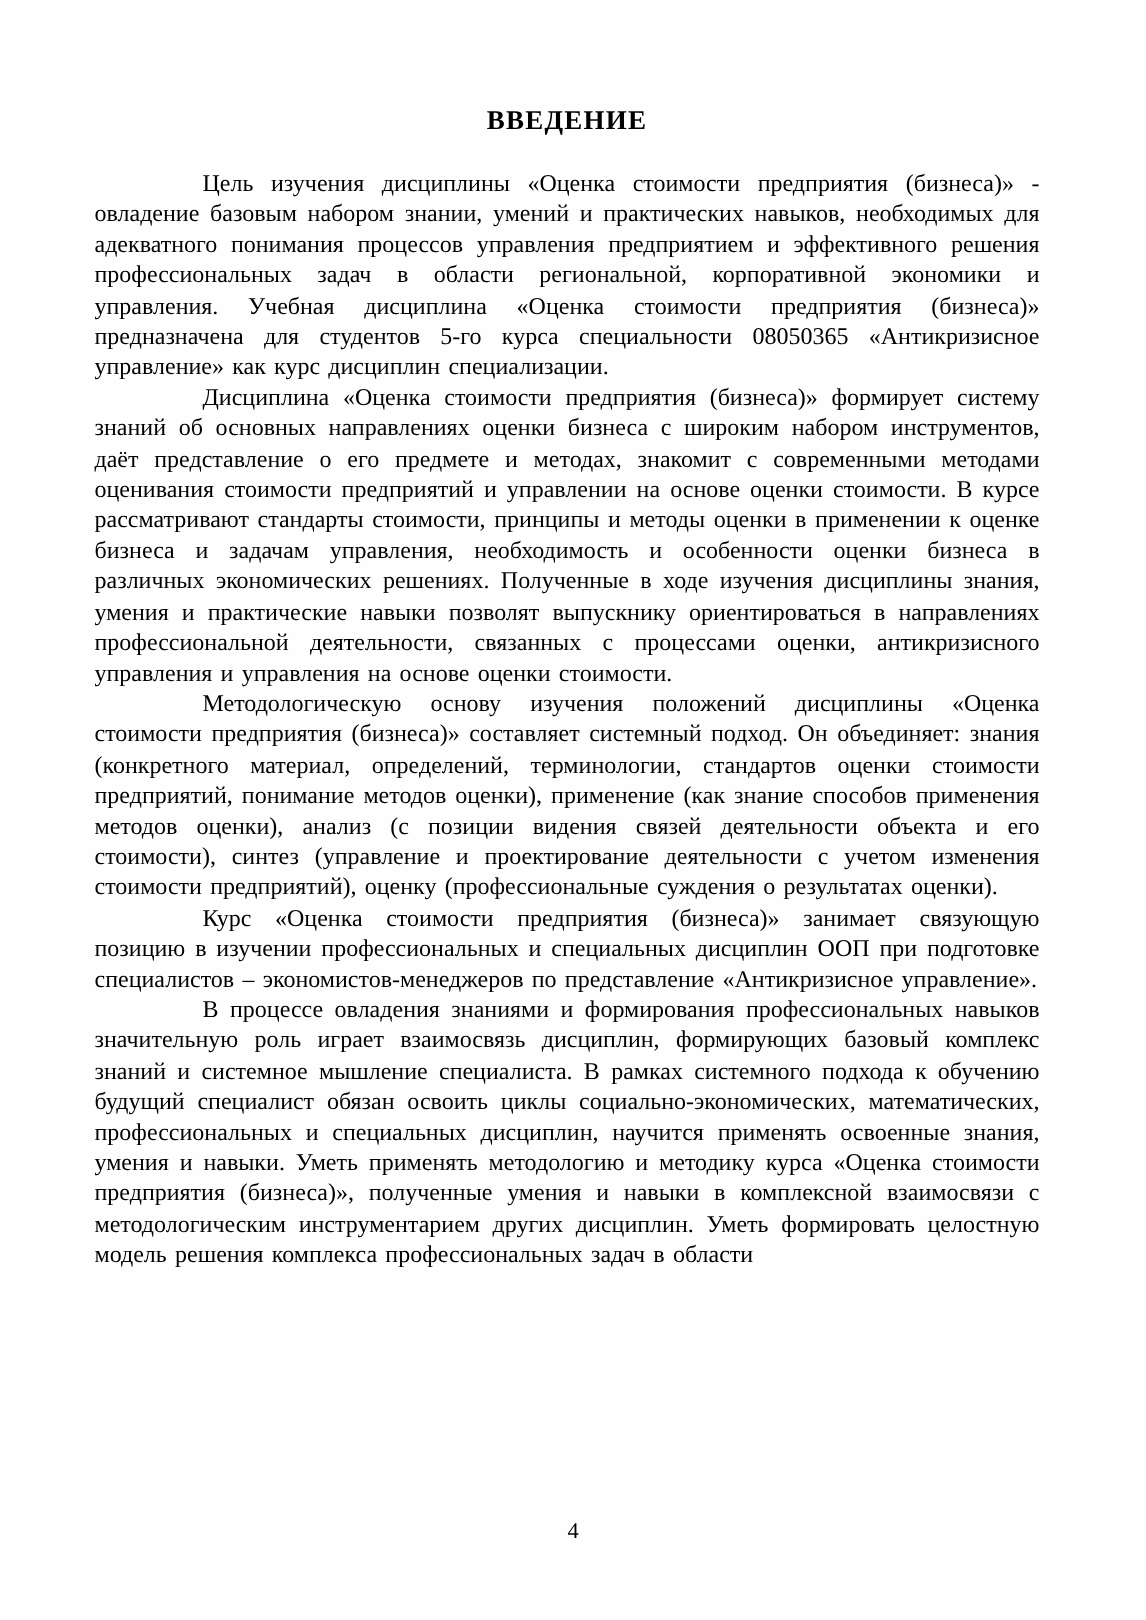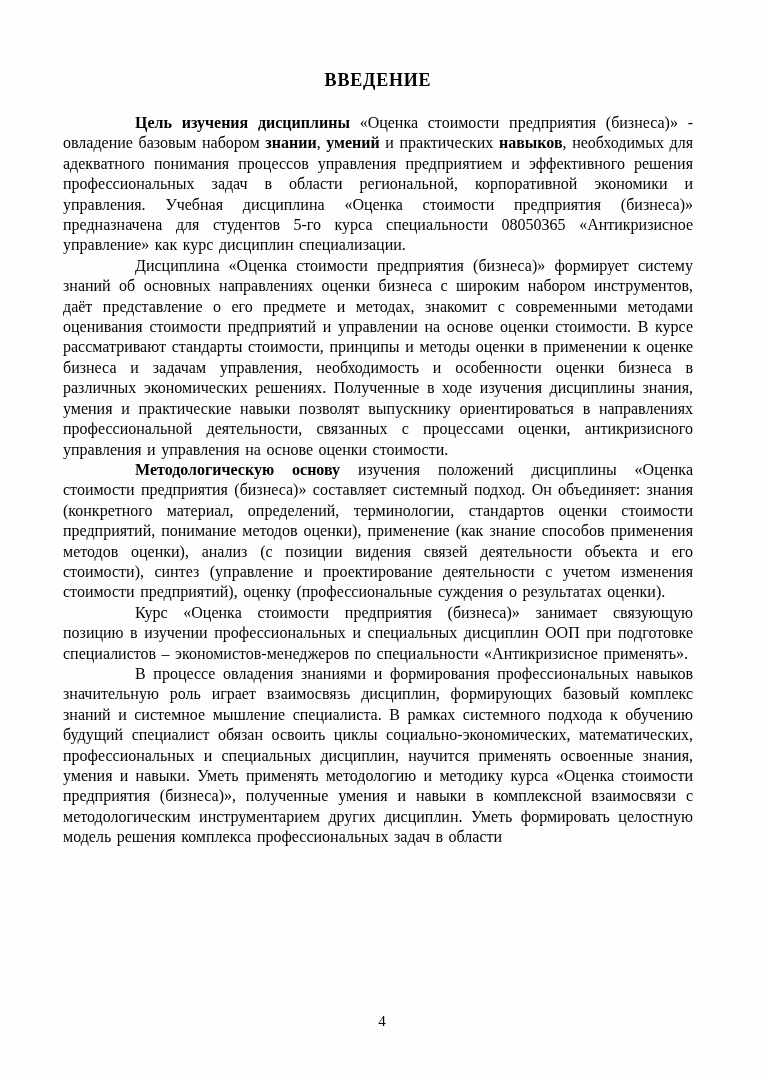--- a/index.html
+++ b/index.html
@@ -33,21 +33,21 @@
   }
   .doc-body p {
     margin: 0;
     font-size: 16px;
     line-height: 20.4px;
     text-align: justify;
     text-indent: 72px;
     word-spacing: 1.5px;
   }
   .doc-body .b {
-    font-weight: 700;
+    font-weight: 400;
     margin-top: 36px;
   }
   .page-number {
     position: absolute;
     left: 0;
     top: 1012px;
     width: 764px;
     text-align: center;
     font-size: 15px;
     line-height: 18px;
@@ -56,18 +56,18 @@
 </head>
 <body>
 
 <div class="page">
   <div class="doc-column">
     <h1 class="doc-title">ВВЕДЕНИЕ</h1>
     <div class="doc-body">
         <p><span class="b">Цель изучения дисциплины</span><span> «Оценка стоимости предприятия (бизнеса)» - овладение базовым набором </span><span class="b">знании</span><span>, </span><span class="b">умений</span><span> и практических </span><span class="b">навыков</span><span>, необходимых для адекватного понимания процессов управления предприятием и эффективного решения профессиональных задач в области региональной, корпоративной экономики и управления. Учебная дисциплина «Оценка стоимости предприятия (бизнеса)» предназначена для студентов 5-го курса специальности 08050365 «Антикризисное управление» как курс дисциплин специализации.</span></p>
         <p><span>Дисциплина «Оценка стоимости предприятия (бизнеса)» формирует систему знаний об основных направлениях оценки бизнеса с широким набором инструментов, даёт представление о его предмете и методах, знакомит с современными методами оценивания стоимости предприятий и управлении на основе оценки стоимости. В курсе рассматривают стандарты стоимости, принципы и методы оценки в применении к оценке бизнеса и задачам управления, необходимость и особенности оценки бизнеса в различных экономических решениях. Полученные в ходе изучения дисциплины знания, умения и практические навыки позволят выпускнику ориентироваться в направлениях профессиональной деятельности, связанных с процессами оценки, антикризисного управления и управления на основе оценки стоимости.</span></p>
         <p><span class="b">Методологическую основу</span><span> изучения положений дисциплины «Оценка стоимости предприятия (бизнеса)» составляет системный подход. Он объединяет: знания (конкретного материал, определений, терминологии, стандартов оценки стоимости предприятий, понимание методов оценки), применение (как знание способов применения методов оценки), анализ (с позиции видения связей деятельности объекта и его стоимости), синтез (управление и проектирование деятельности с учетом изменения стоимости предприятий), оценку (профессиональные суждения о результатах оценки).</span></p>
-        <p><span>Курс «Оценка стоимости предприятия (бизнеса)» занимает связующую позицию в изучении профессиональных и специальных дисциплин ООП при подготовке специалистов – экономистов-менеджеров по специальности «Антикризисное применять».</span></p>
+        <p><span>Курс «Оценка стоимости предприятия (бизнеса)» занимает связующую позицию в изучении профессиональных и специальных дисциплин ООП при подготовке специалистов – экономистов-менеджеров по представление «Антикризисное управление».</span></p>
         <p><span>В процессе овладения знаниями и формирования профессиональных навыков значительную роль играет взаимосвязь дисциплин, формирующих базовый комплекс знаний и системное мышление специалиста. В рамках системного подхода к обучению будущий специалист обязан освоить циклы социально-экономических, математических, профессиональных и специальных дисциплин, научится применять освоенные знания, умения и навыки. Уметь применять методологию и методику курса «Оценка стоимости предприятия (бизнеса)», полученные умения и навыки в комплексной взаимосвязи с методологическим инструментарием других дисциплин. Уметь формировать целостную модель решения комплекса профессиональных задач в области</span></p>
       </div>
   </div>
   <div class="page-number">4</div>
 </div>
 
 </body></html>

